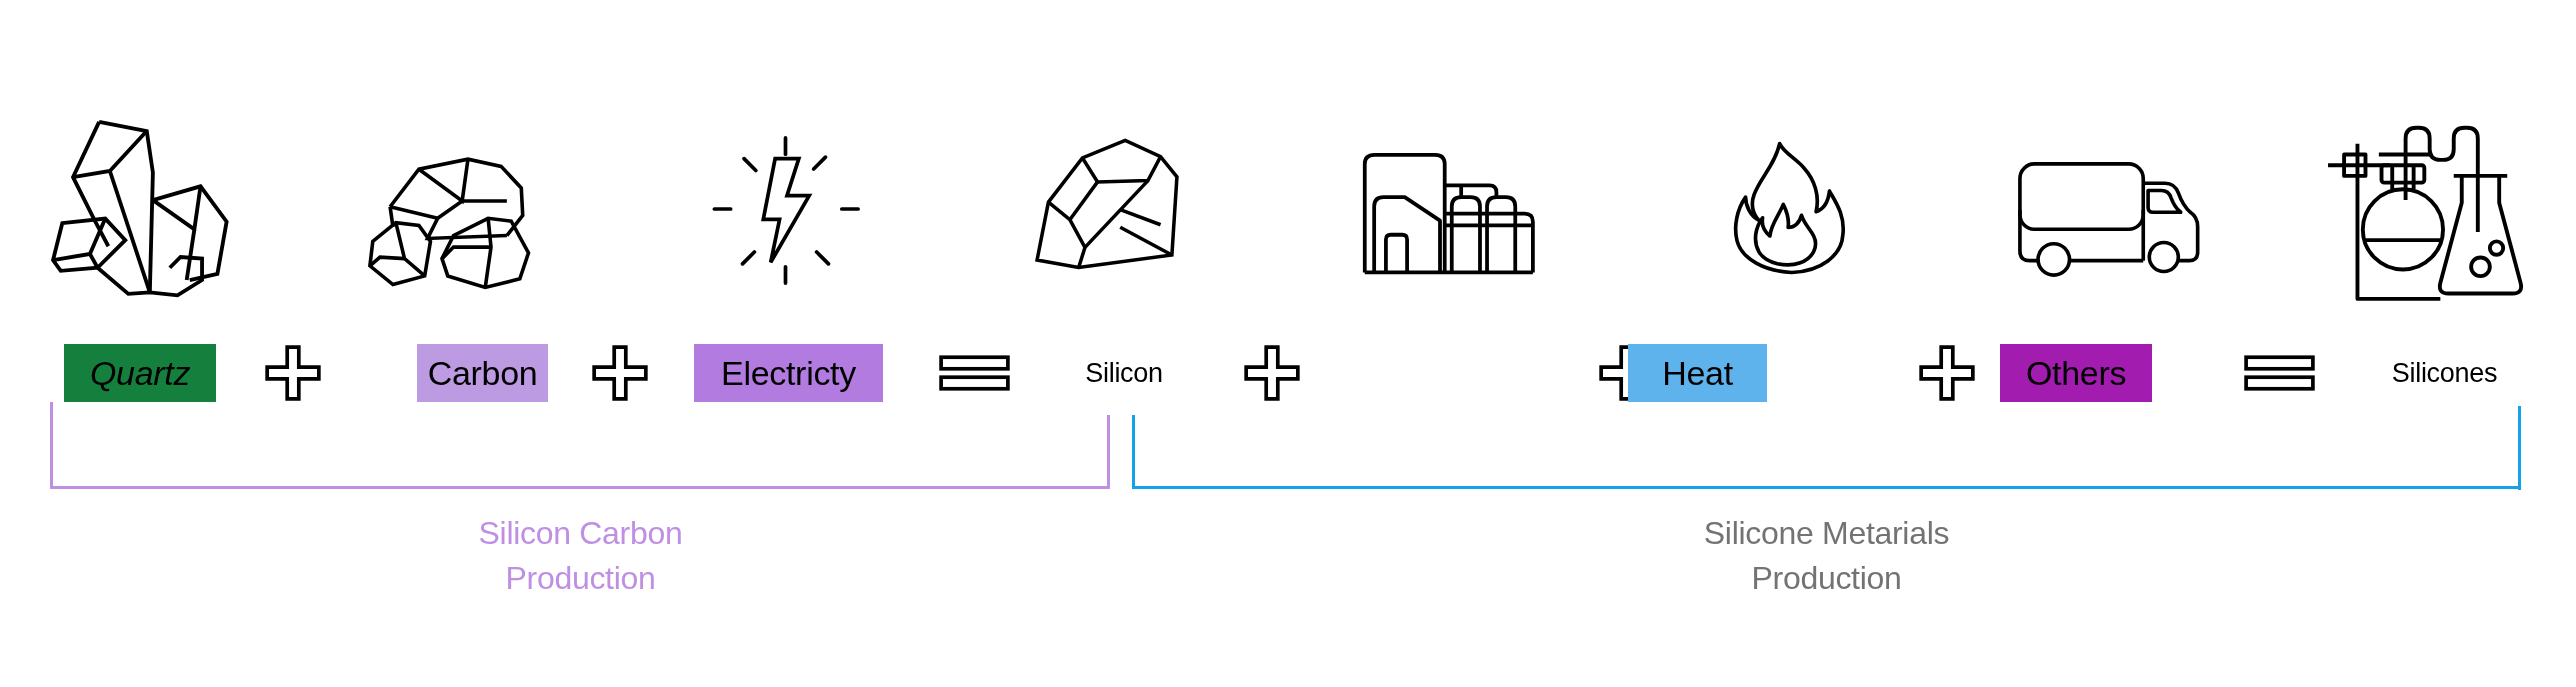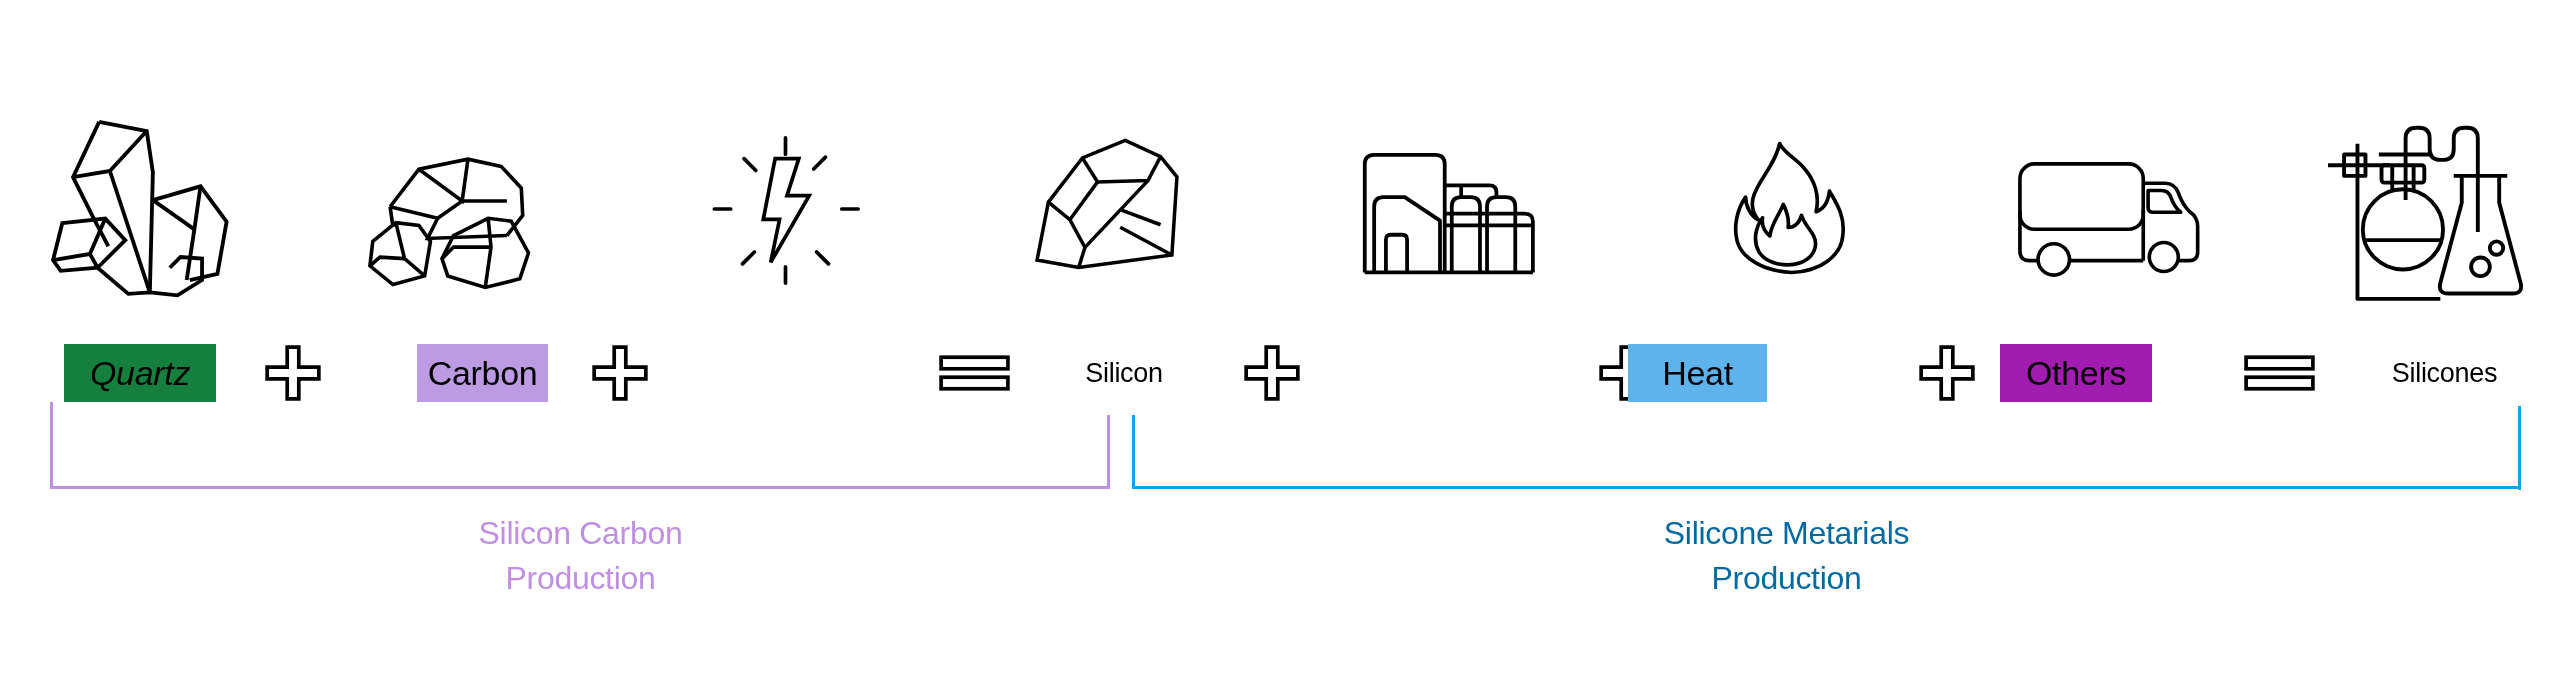--- a/index.html
+++ b/index.html
@@ -168,20 +168,21 @@
   </div>
 
   <div class="chip" style="left: 385px; width: 131px; background-color: rgb(188, 155, 227); margin-left: 32px;">Carbon</div>
 
   <div class="op" style="left:591px;top:344px;width:58px;height:58px;">
     <svg viewBox="0 0 110 110">
         <path d="M44 6 H66 V44 H104 V66 H66 V104 H44 V66 H6 V44 H44 Z" fill="#fff" stroke="#000" stroke-width="7"></path>
       </svg>
   </div>
 
+  <div class="chip" style="left: 694px; width: 189px; background-color: rgb(178, 123, 224);">Electricty</div>
 
   <div class="op" style="left:939px;top:355px;width:71px;height:36px;">
     <svg viewBox="0 0 135 68">
       <rect x="4" y="4" width="127" height="22" fill="#fff" stroke="#000" stroke-width="7"></rect>
       <rect x="4" y="42" width="127" height="22" fill="#fff" stroke="#000" stroke-width="7"></rect>
     </svg>
   </div>
 
   <div class="plain-label" style="left:1045px;width:158px;">Silicon</div>
 
@@ -223,19 +224,19 @@
 
   <div class="bracket" style="left: 1132px; top: 415px; width: 3.2px; height: 74px; background-color: rgb(20, 163, 232);"></div>
   <div class="bracket" style="left: 1132px; top: 486px; width: 1388px; height: 3.2px; background-color: rgb(20, 163, 232);"></div>
   <div class="bracket" style="left: 2518px; top: 406px; width: 3.2px; height: 84px; background-color: rgb(20, 163, 232);"></div>
 
   <div class="prod-label" style="left: 365px; color: rgb(190, 143, 227);">
     <div>Silicon Carbon</div>
     <div>Production</div>
   </div>
 
-  <div class="prod-label" style="left: 1571px; color: #0369a1;">
+  <div class="prod-label" style="left: 1611px; color: #737373;">
     <div>Silicone Metarials</div>
     <div>Production</div>
   </div>
 
 </div>
 
 
 </body></html>

